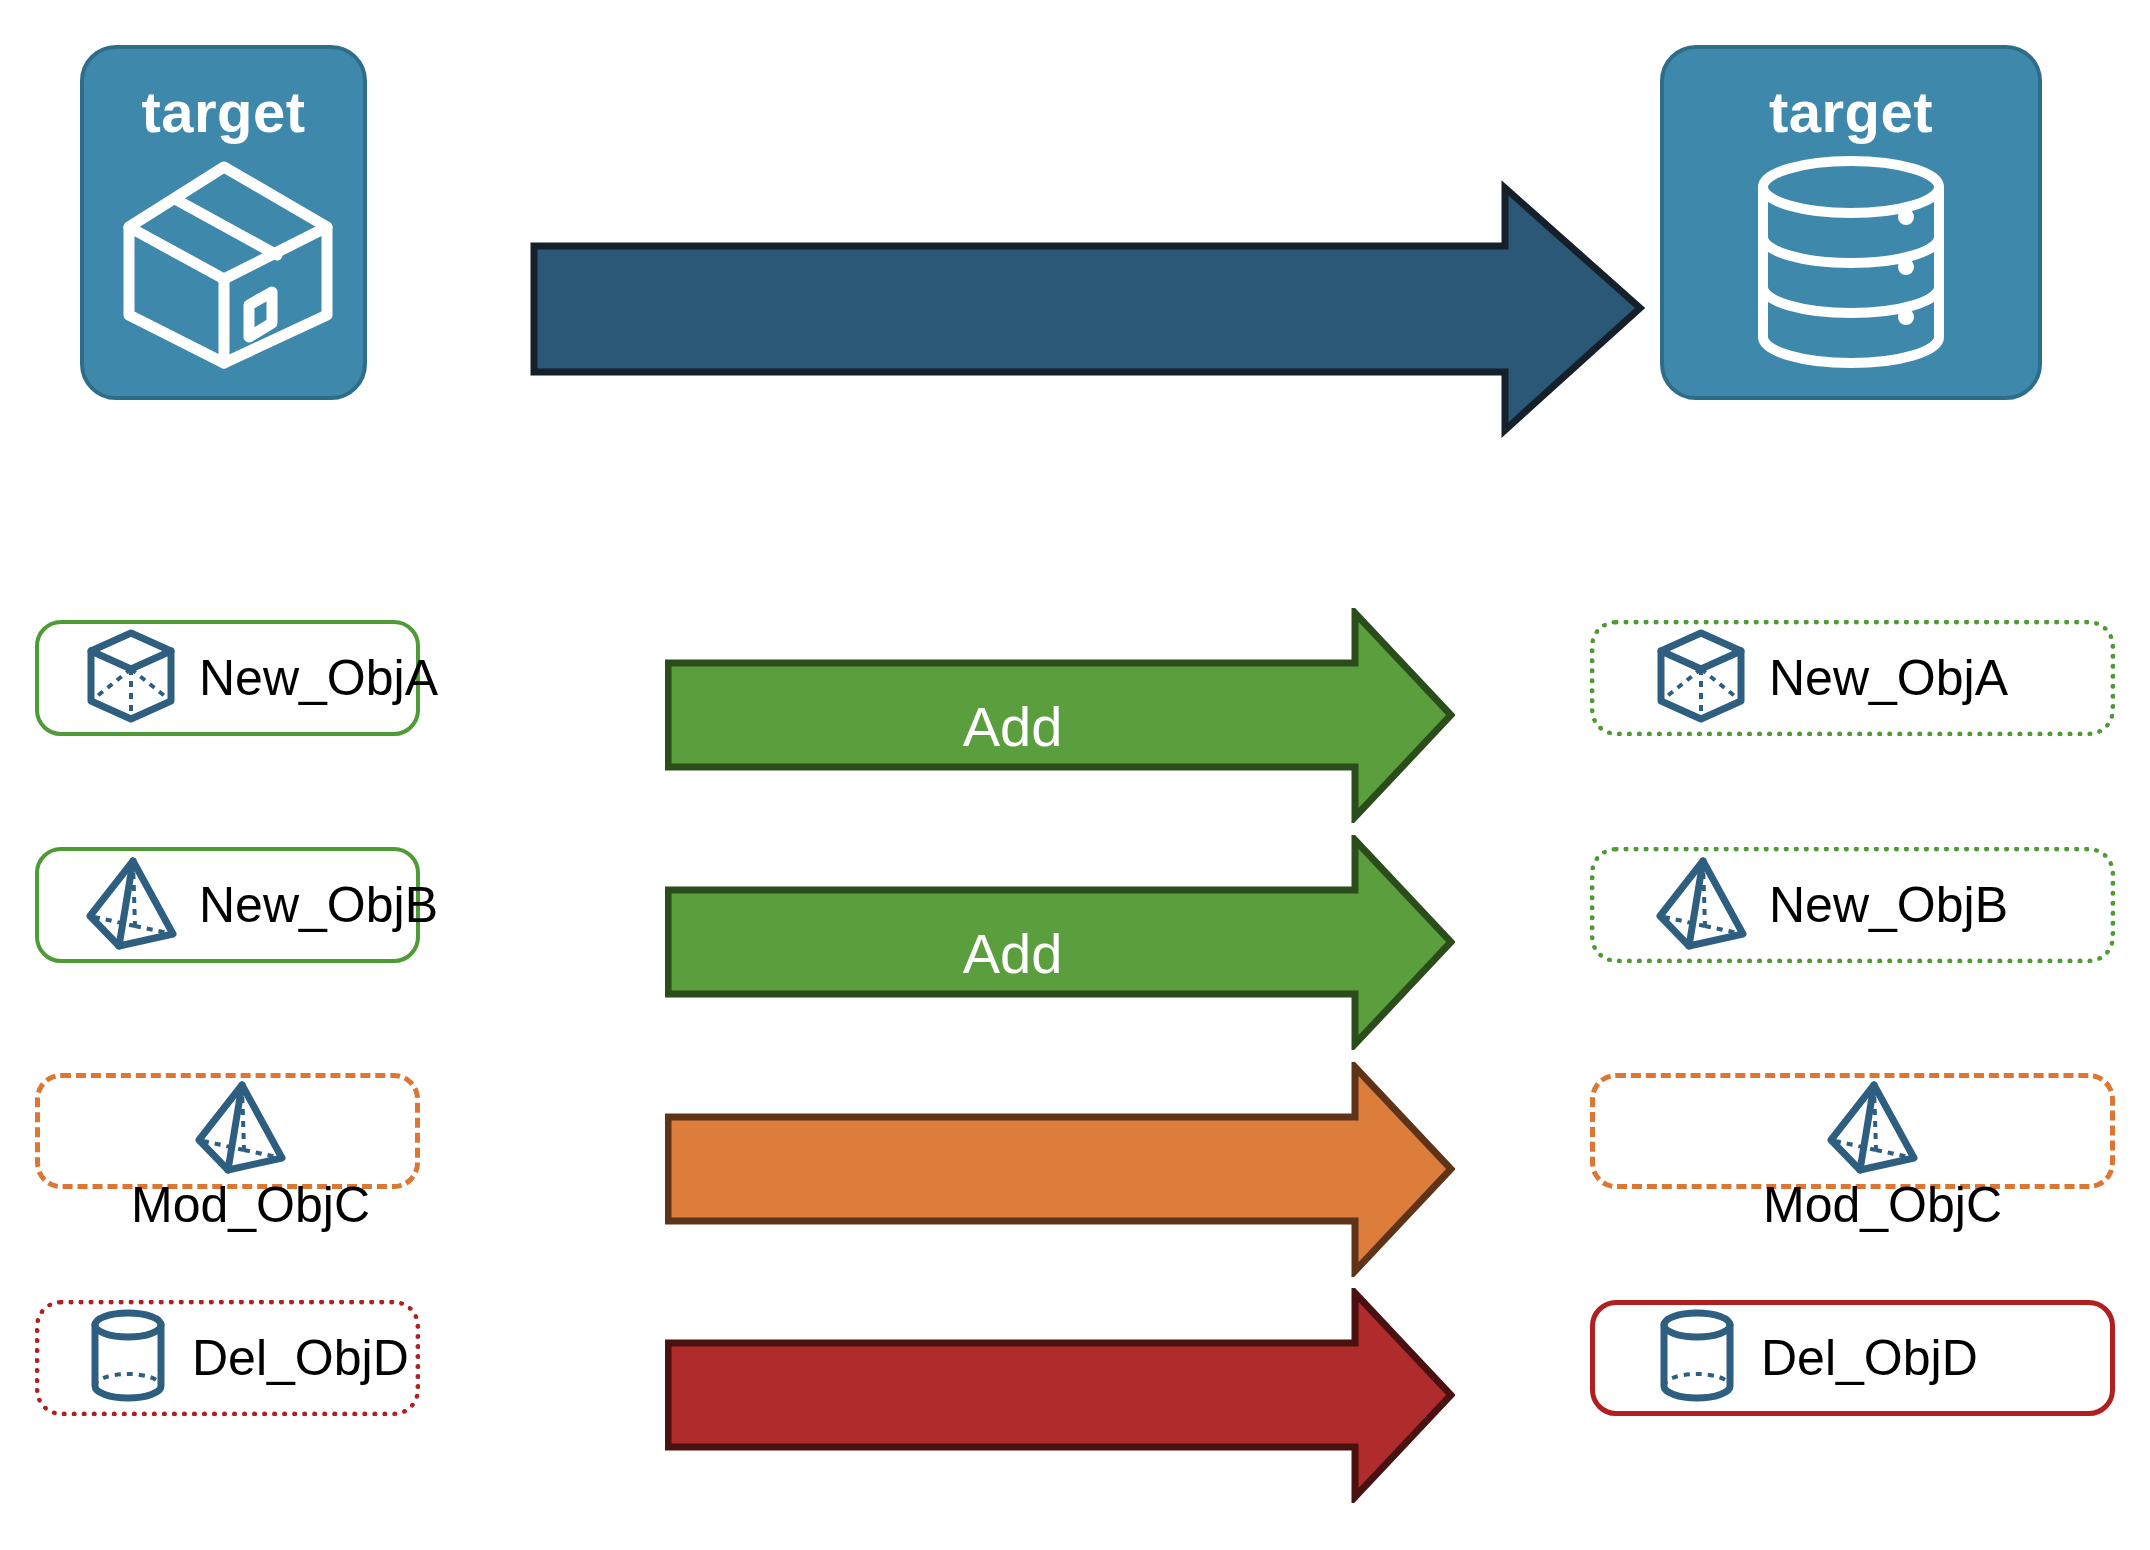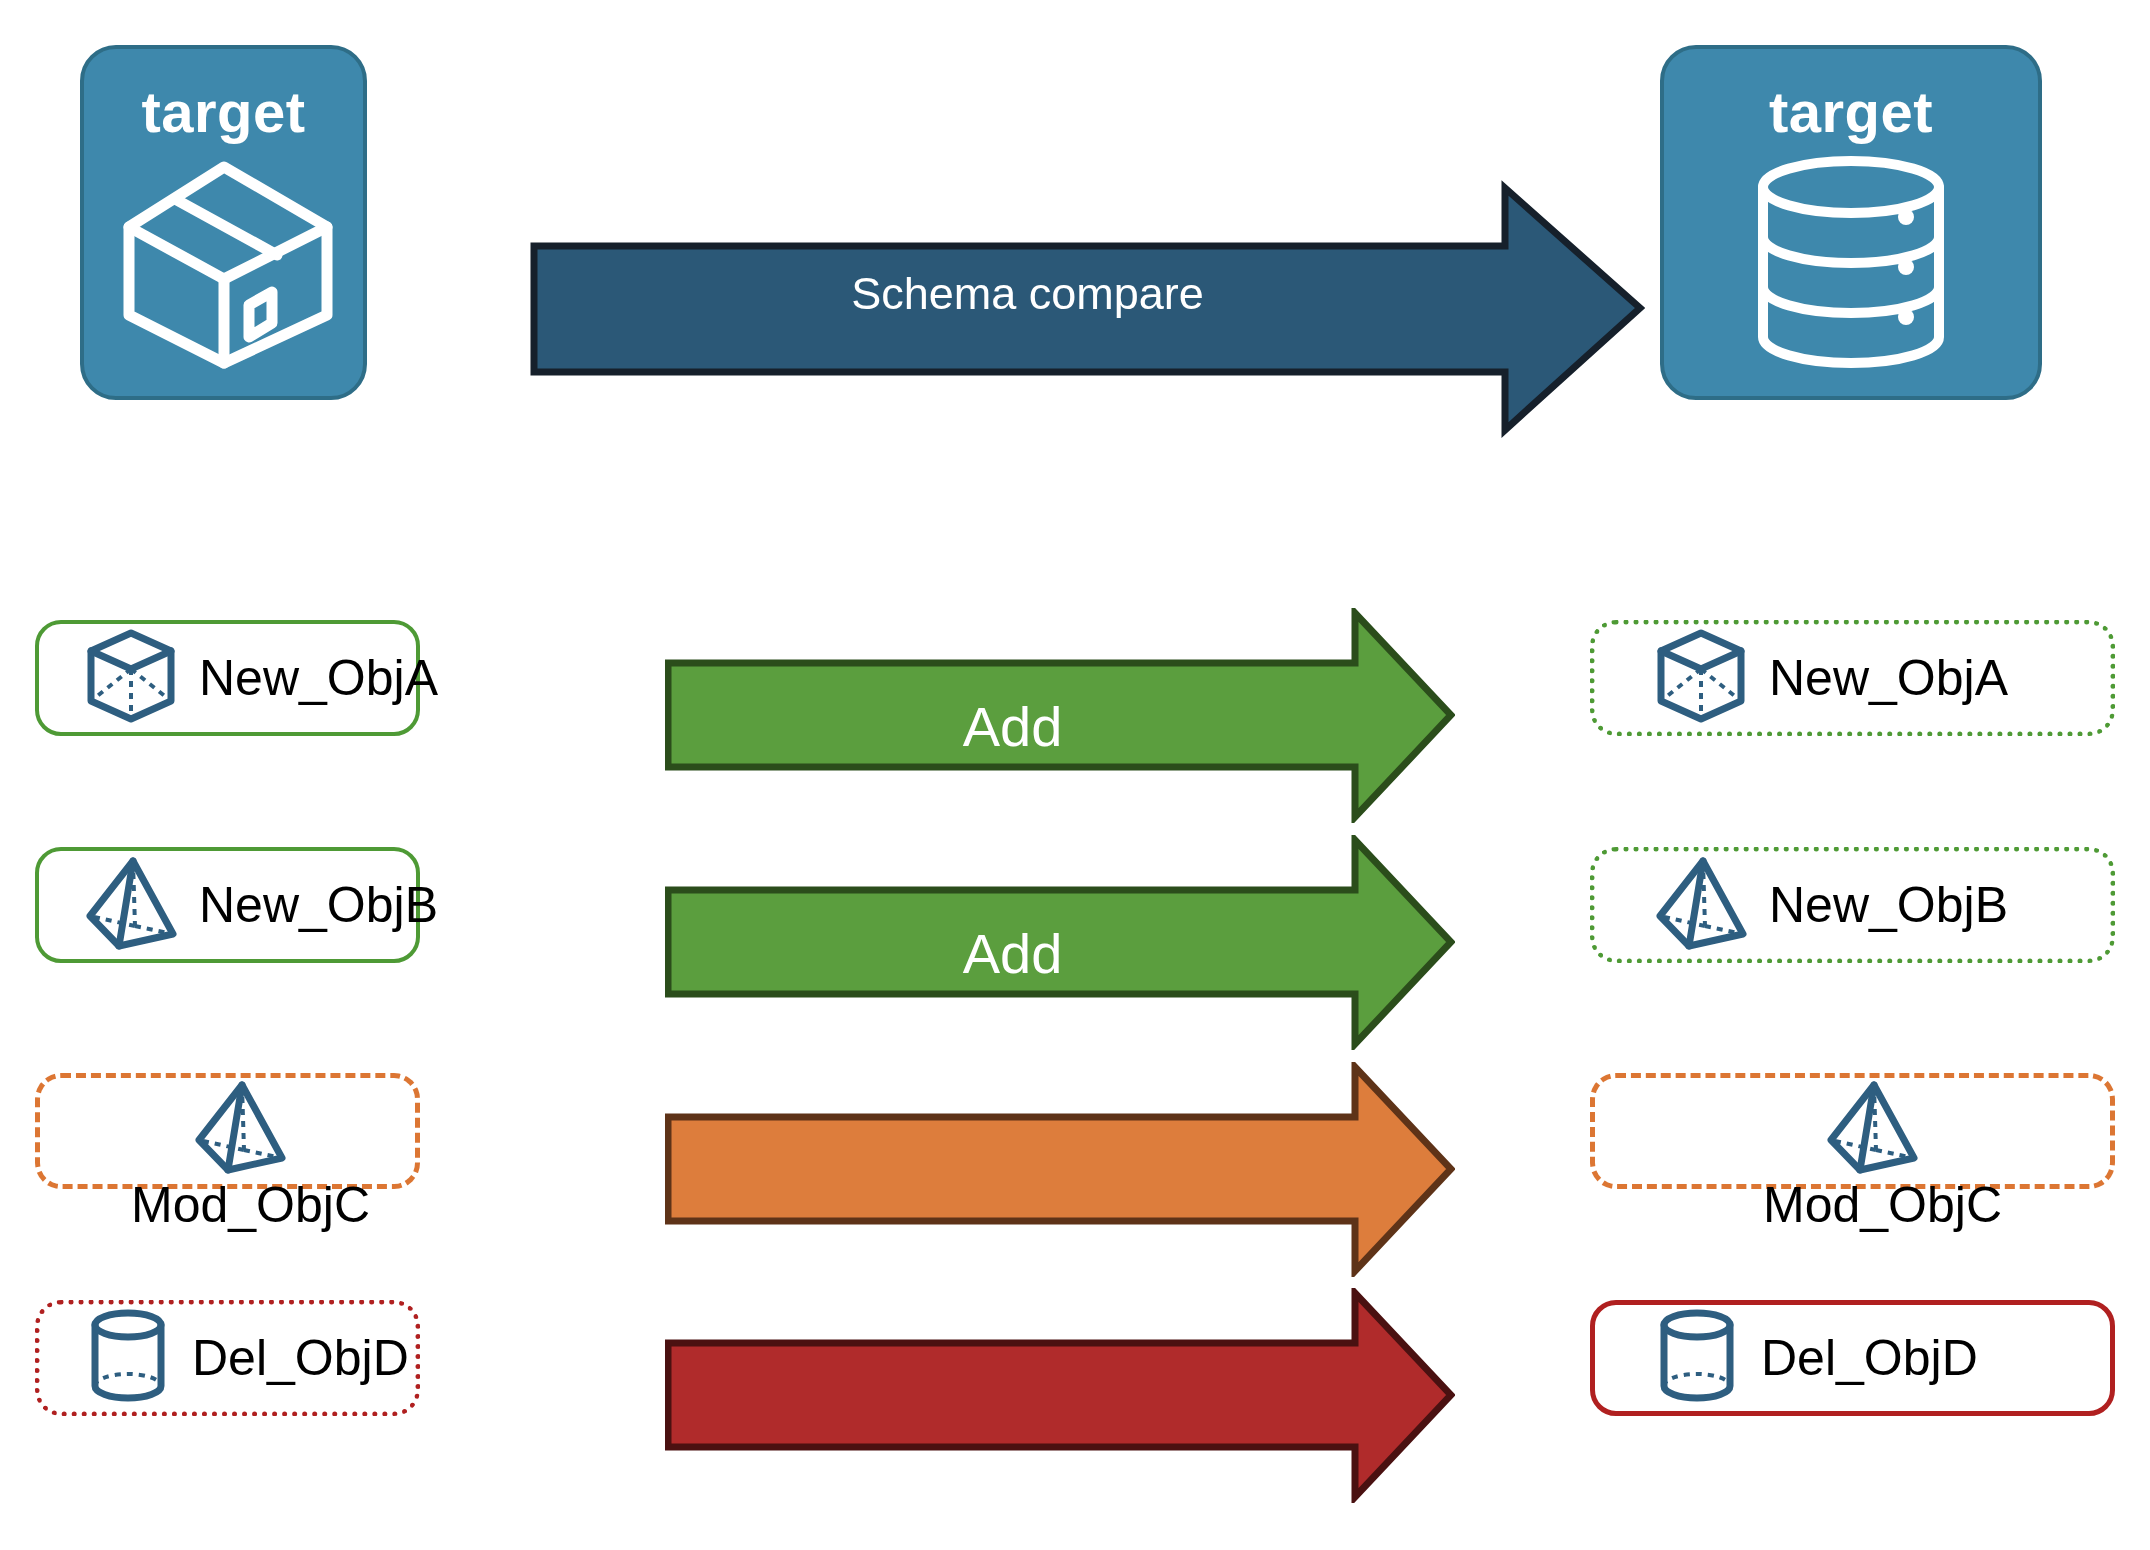--- a/index.html
+++ b/index.html
@@ -150,21 +150,20 @@
       <circle cx="170" cy="112" r="8" fill="#ffffff"></circle>
       <circle cx="170" cy="162" r="8" fill="#ffffff"></circle>
     </svg>
   </div>
 </div>
 
 <div class="arrow-wrap" id="schema-arrow">
   <svg width="1115" height="260" viewBox="0 0 1115 260">
     <polygon points="4,66 975,66 975,8 1110,128 975,250 975,192 4,192" fill="#2B5877" stroke="#16202B" stroke-width="7" stroke-linejoin="miter"></polygon>
   </svg>
-  <div class="arrow-label">Schema compare</div>
 </div>
 
 <div class="arrow-wrap row-arrow" id="arrow-add-1">
   <svg width="790" height="215" viewBox="0 0 790 215">
     <polygon points="3,55 690,55 690,5 786,107 690,209 690,159 3,159" fill="#5B9E3E" stroke="#2B4D1B" stroke-width="7" stroke-linejoin="miter"></polygon>
   </svg>
   <div class="arrow-label">Add</div>
 </div>
 
 <div class="arrow-wrap row-arrow" id="arrow-add-2">

